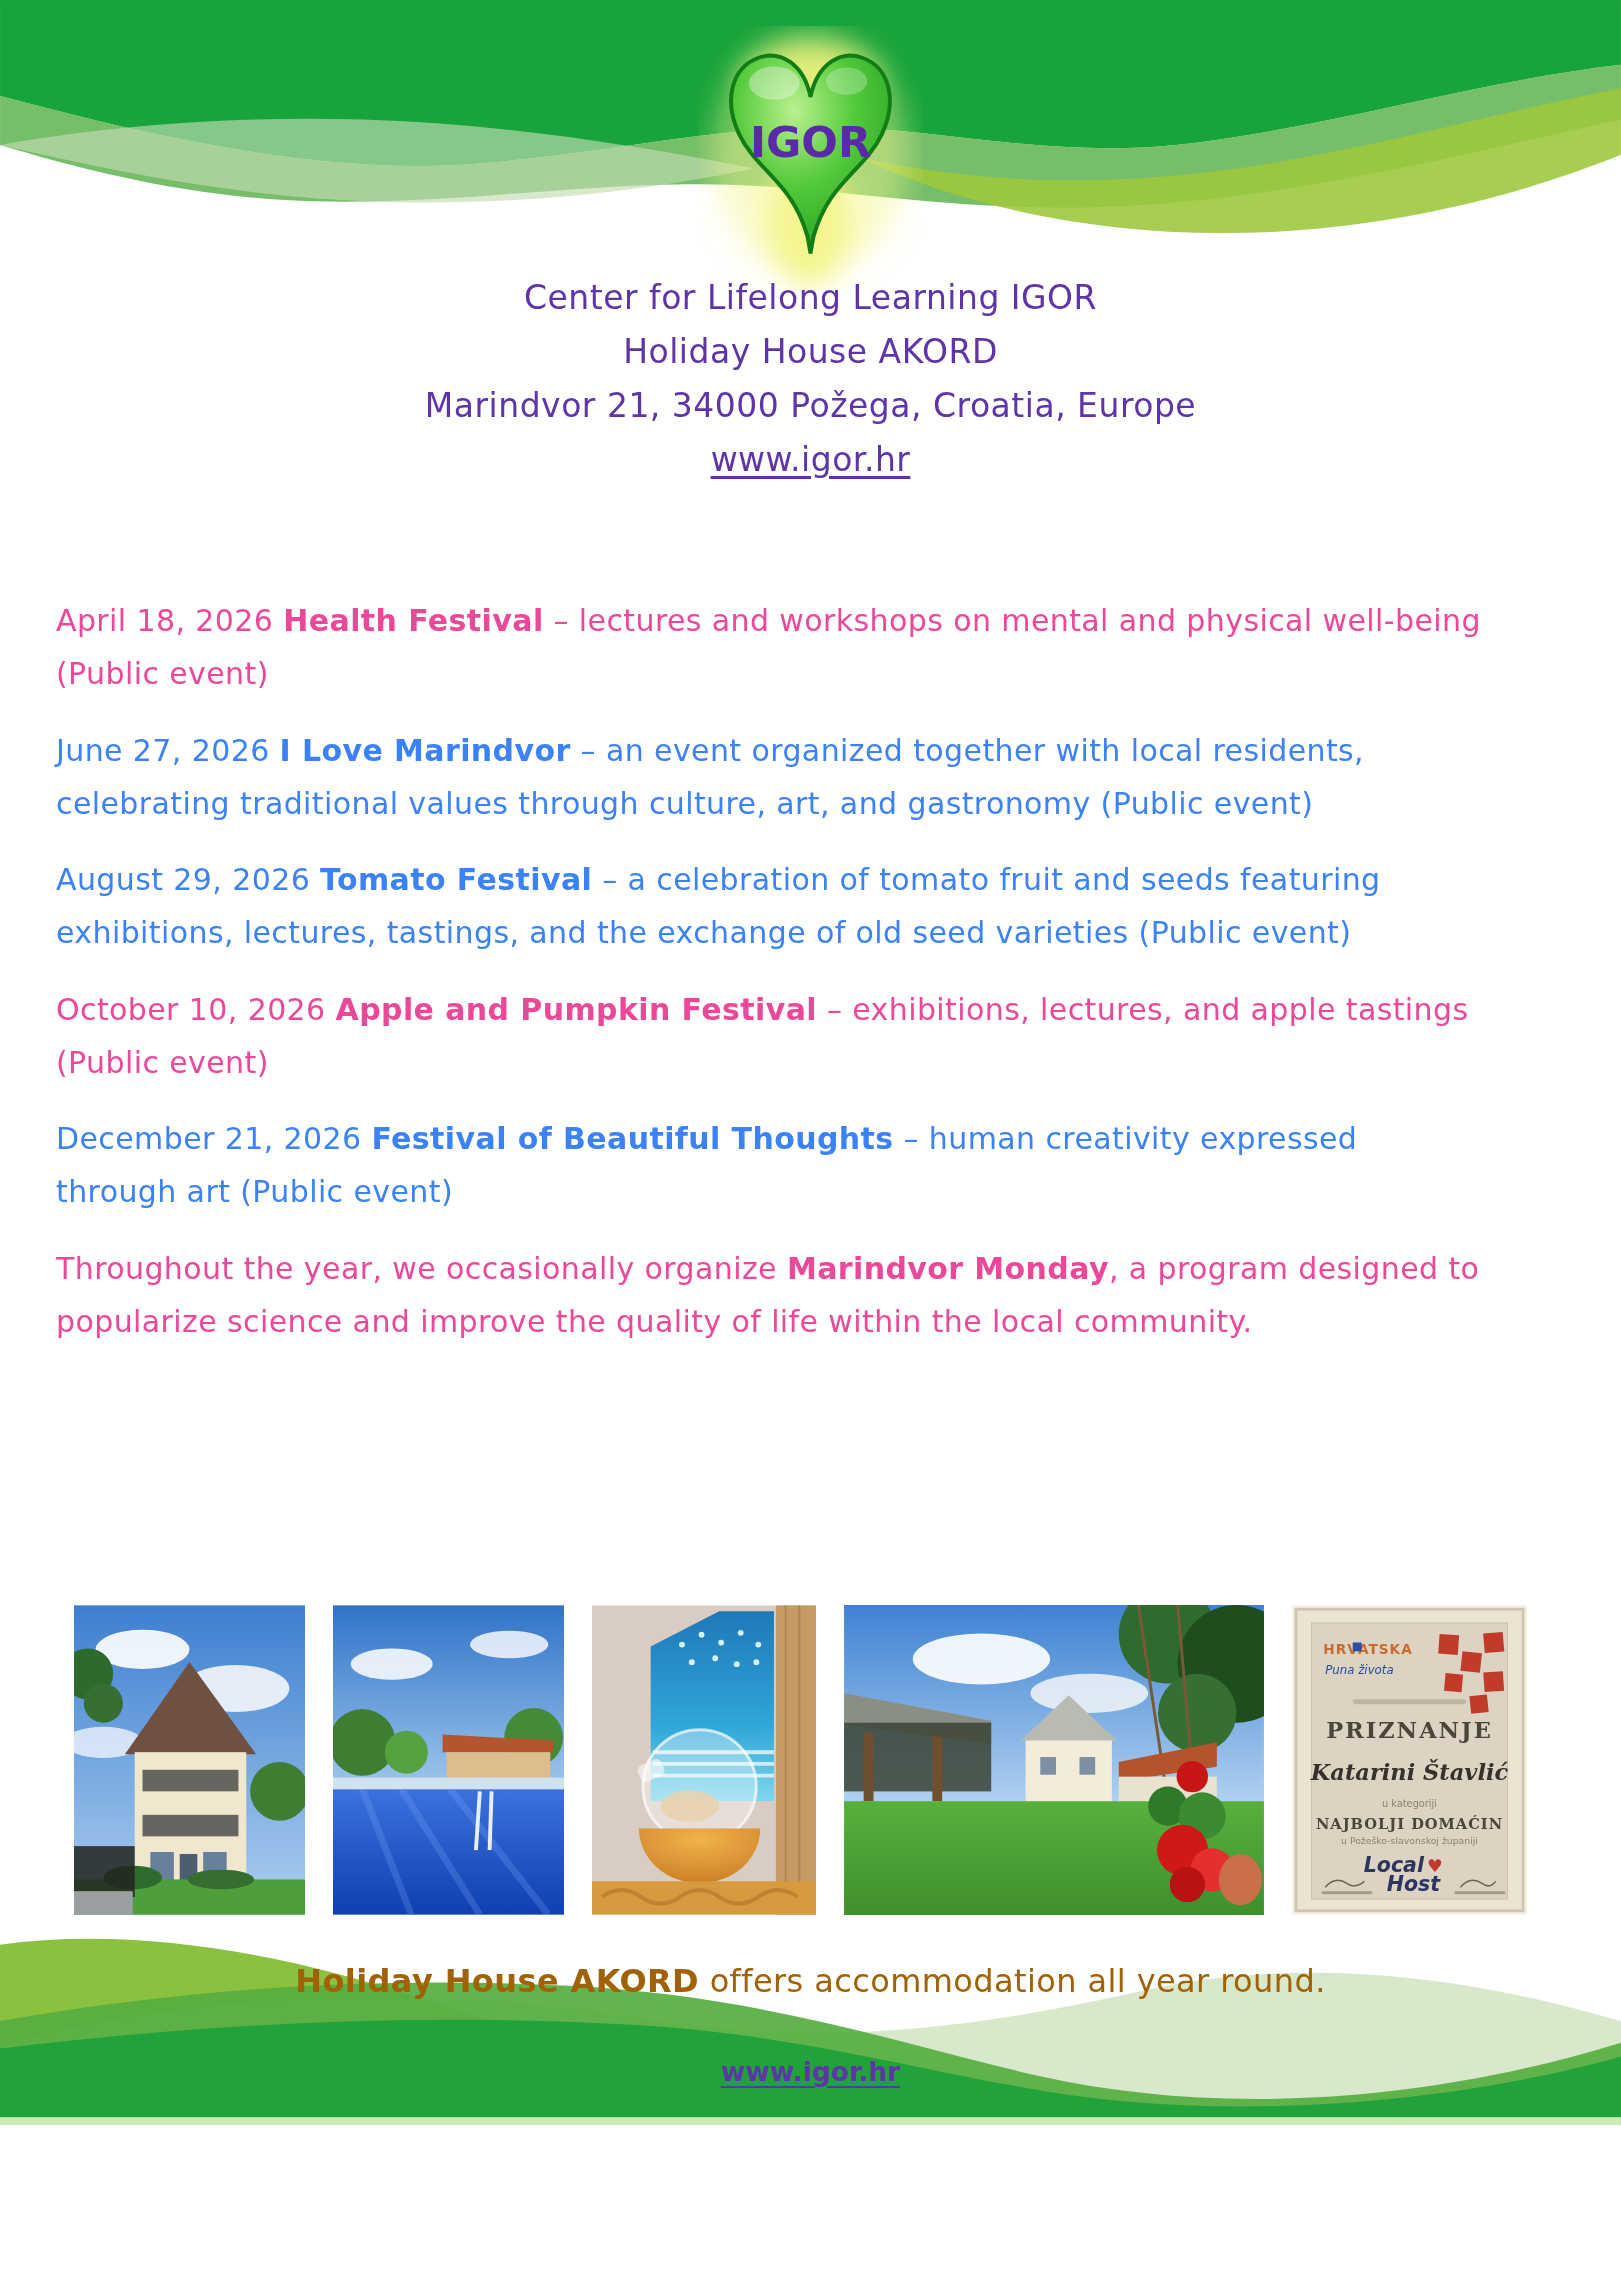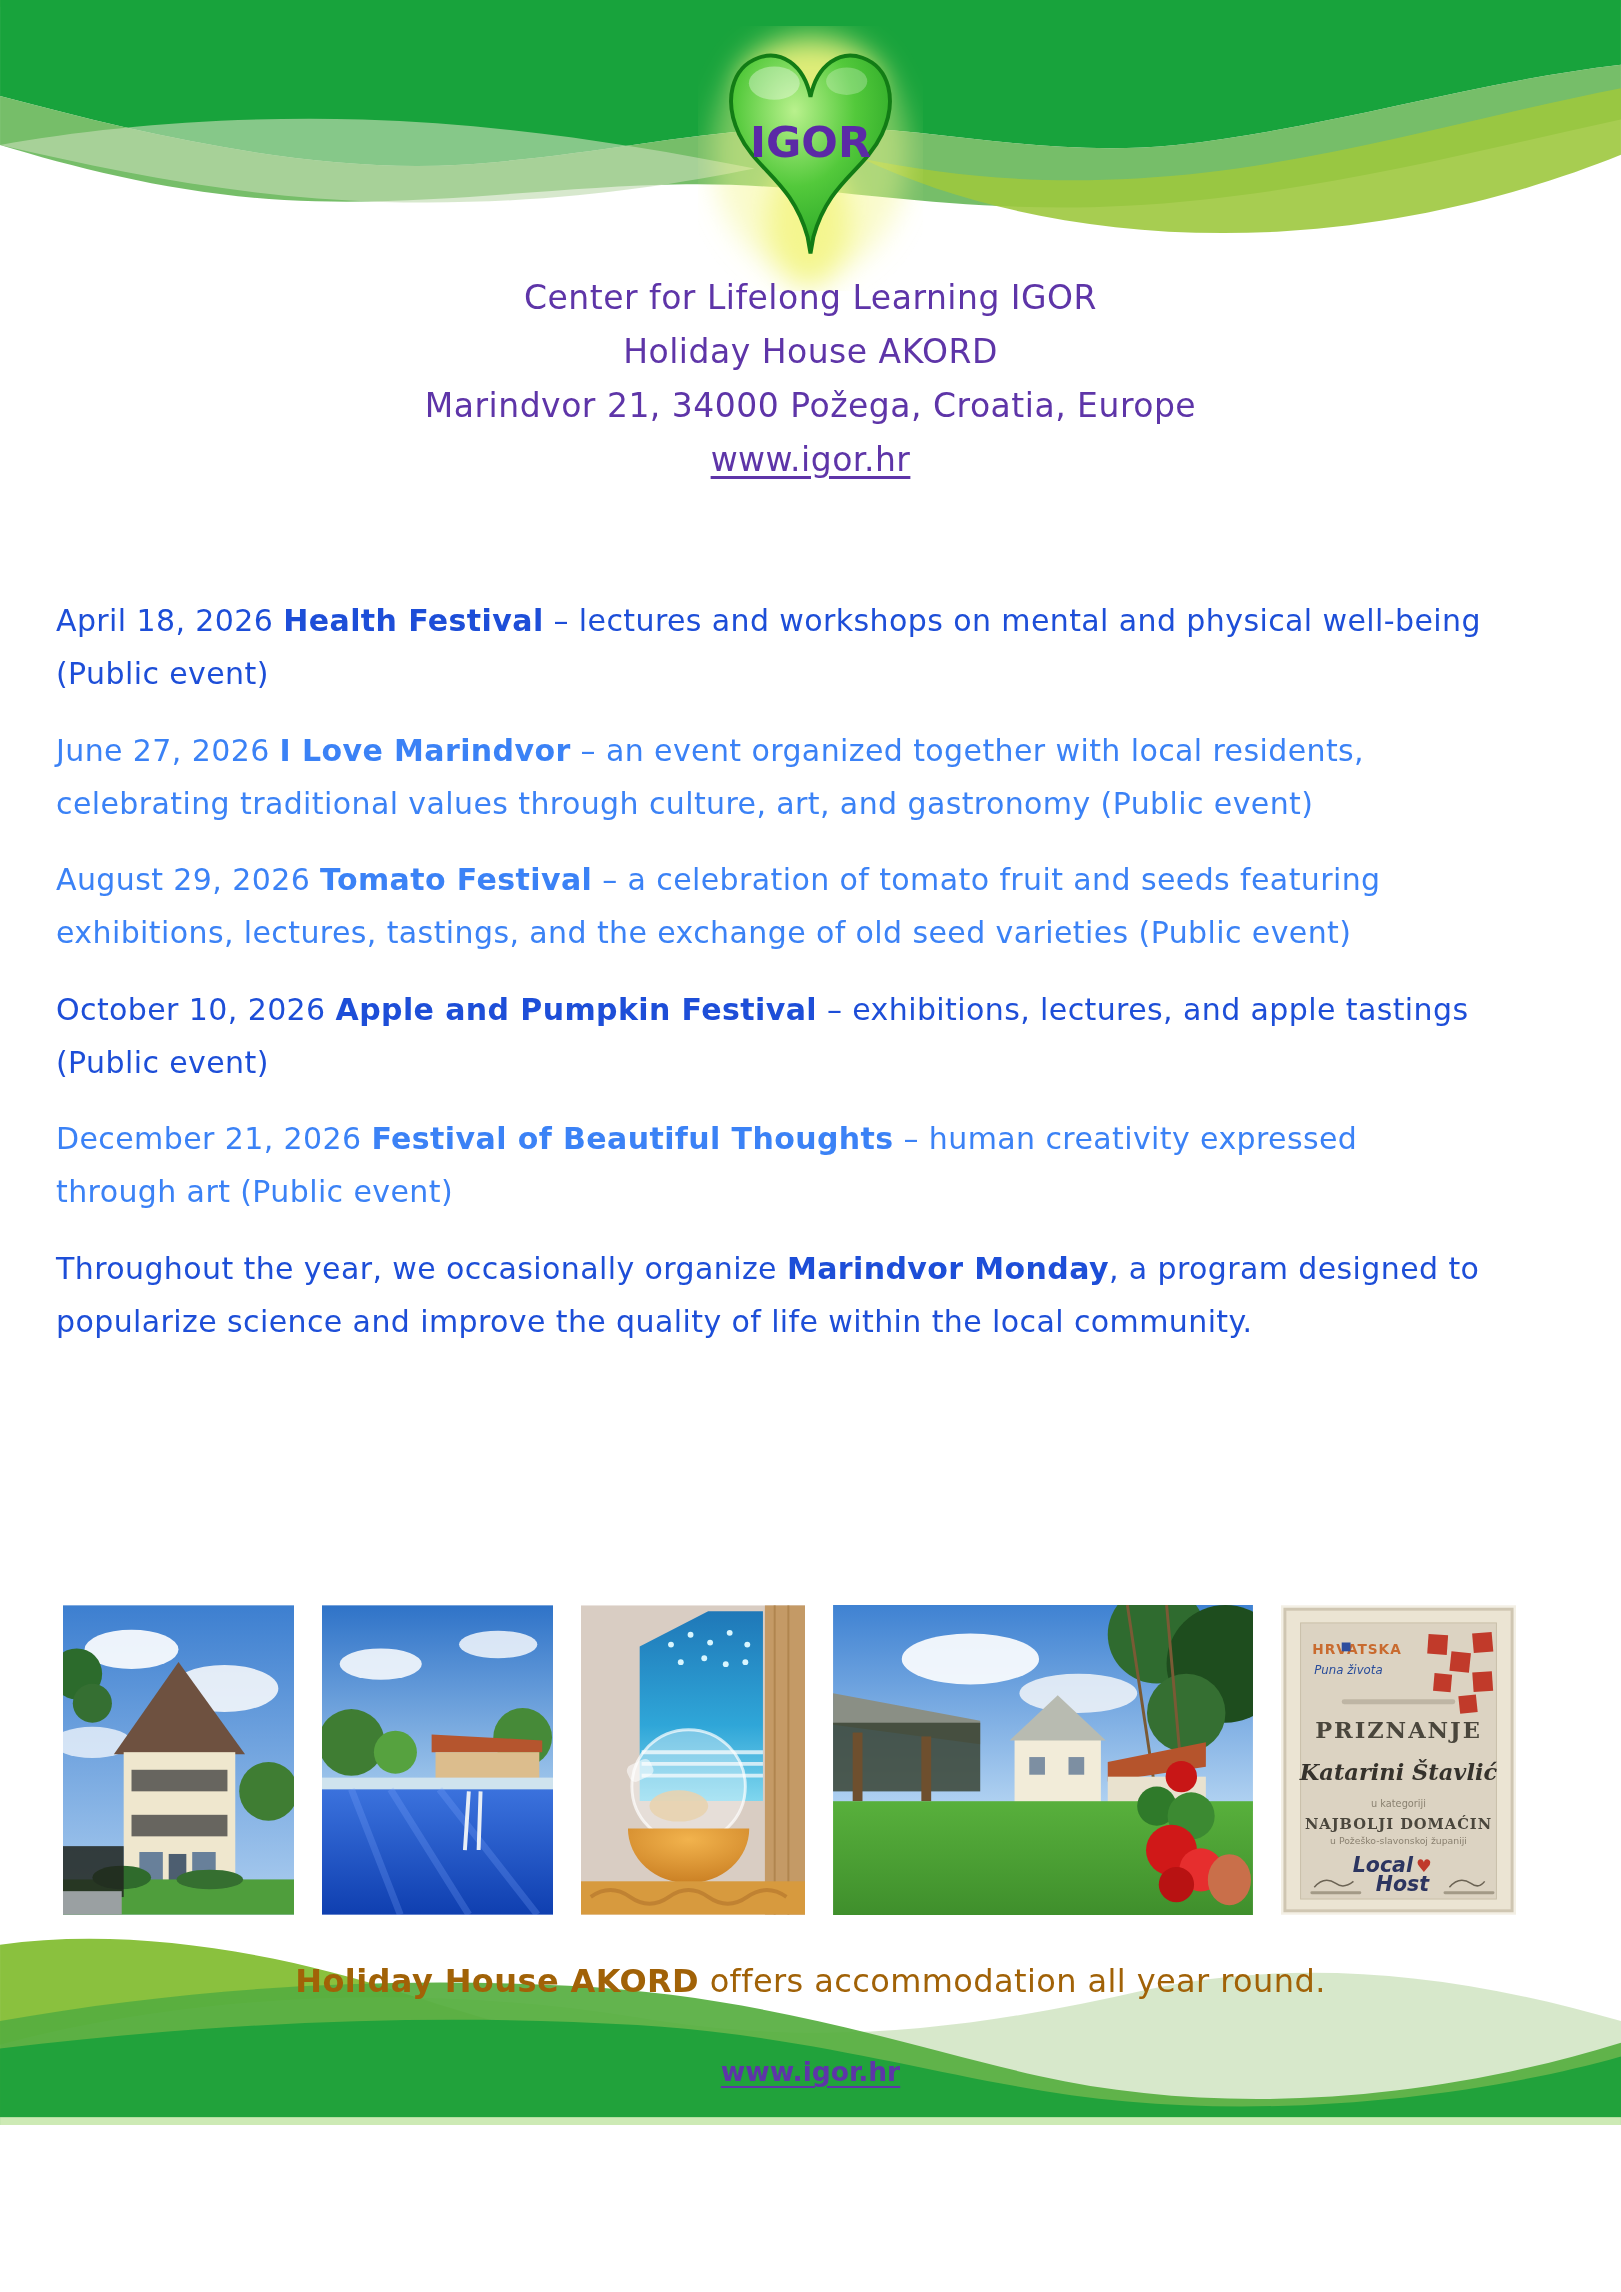--- a/index.html
+++ b/index.html
@@ -12,25 +12,25 @@
 
   .title-block{position:absolute;top:261px;left:0;width:100%;text-align:center;z-index:3;
                color:#5e35a8;letter-spacing:0.5px;}
   .title-block h1{margin:0;font-size:41px;line-height:49px;font-weight:bold;color:#54289b;}
   .title-block .sub{font-size:33px;line-height:54px;font-weight:400;}
   .title-block .sub:first-of-type{margin-top:9.8px;}
   a.toplink{color:#5e35a8;text-decoration:underline;text-underline-offset:4.9px;}
 
   .events{position:absolute;top:594px;left:56px;width:1431px;z-index:3;}
   .events p{margin:0 0 23.5px 0;font-size:30px;line-height:53px;letter-spacing:0.4px;}
-  .purple{color:#1d4ed8;}
+  .purple{color:#ec4899;}
   .green{color:#3b82f6;}
   .events strong{font-weight:bold;}
 
-  .photos{position:absolute;top:1605px;left:63px;height:310px;display:flex;gap:28px;z-index:3;}
+  .photos{position:absolute;top:1605px;left:74px;height:310px;display:flex;gap:28px;z-index:3;}
   .photos figure{margin:0;padding:0;}
 
   .tagline{position:absolute;top:1960px;left:0;width:100%;text-align:center;z-index:3;
            font-size:32px;line-height:43px;letter-spacing:0.4px;color:#a16207;margin:0;}
   .tagline strong{font-weight:bold;}
   .site-bottom{position:absolute;top:2056px;left:0;width:100%;text-align:center;z-index:3;
                font-size:26.5px;font-weight:bold;color:#5e35a8;text-decoration:underline;text-underline-offset:4.9px;}
 
   .cert-serif{font-family:"DejaVu Serif","Liberation Serif",serif;}
 </style>

